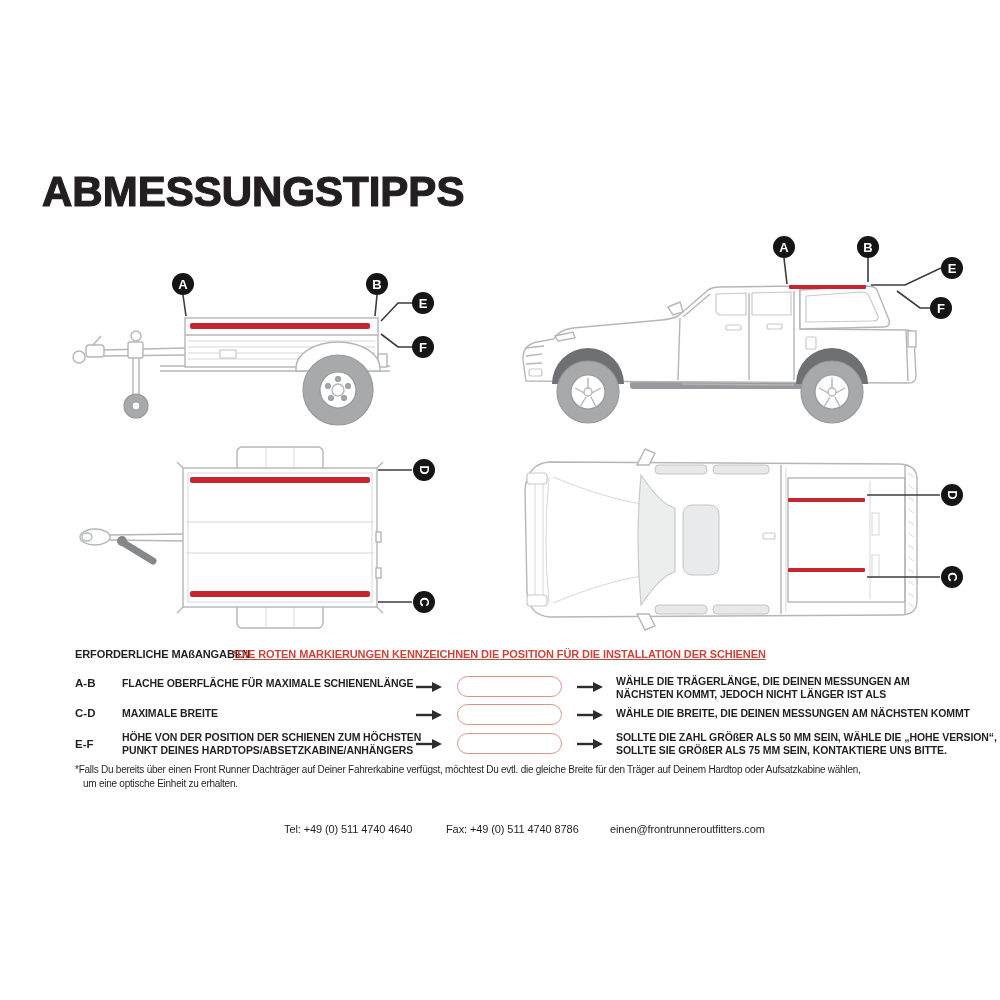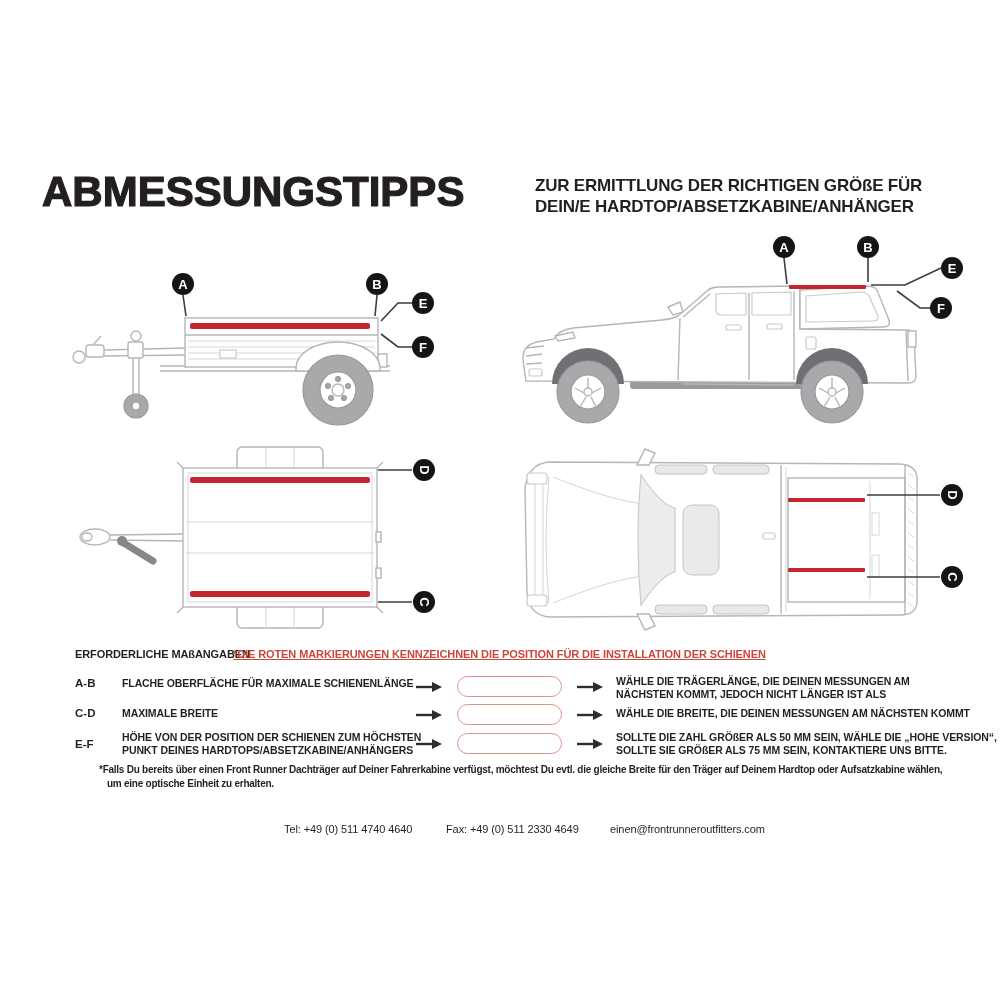--- a/index.html
+++ b/index.html
@@ -6,21 +6,21 @@
   #page{position:relative;width:1000px;height:1000px;background:#ffffff;overflow:hidden;
         font-family:"Liberation Sans","DejaVu Sans",sans-serif;color:#231f20;}
   .abs{position:absolute;white-space:nowrap;}
   .title{font-size:42px;font-weight:bold;letter-spacing:0px;-webkit-text-stroke:1.2px #231f20;color:#231f20;}
   .subtitle{font-size:17px;font-weight:bold;line-height:20.5px;letter-spacing:-0.2px;}
   .sec-head{font-size:11px;font-weight:bold;letter-spacing:-0.1px;}
   .red-note{font-size:11px;font-weight:bold;color:#c8473c;letter-spacing:-0.1px;}
   .req-id{font-size:11.5px;font-weight:bold;}
   .req-txt{font-size:10.5px;font-weight:bold;letter-spacing:-0.1px;}
   .pill{position:absolute;width:105px;height:21px;border:1.5px solid #dc9488;border-radius:12px;background:#fff;box-sizing:border-box;}
-  .fn{font-size:10px;font-weight:bold;letter-spacing:-0.25px;margin-left:24px;}
+  .fn{font-size:10px;font-weight:normal;letter-spacing:-0.25px;}
   .contact{font-size:11px;font-weight:normal;letter-spacing:-0.1px;}
   svg.diag{position:absolute;overflow:visible;}
   .lg{stroke:#b4b6b8;stroke-width:1.4;fill:none;}
   .lgf{stroke:#b4b6b8;stroke-width:1.4;fill:#ffffff;}
   .lgf2{stroke:#c9cacc;stroke-width:1.2;fill:#ffffff;}
   .lt{stroke:#d6d7d9;stroke-width:1;fill:none;}
   .gray{fill:#a7a9ab;stroke:#97999c;stroke-width:1.2;}
   .dk{fill:#6e7073;stroke:none;}
   .rim{fill:#ffffff;stroke:#97999c;stroke-width:1.2;}
   .hb{stroke:#85878a;stroke-width:7;stroke-linecap:round;}
@@ -28,24 +28,20 @@
   .badge{fill:#151515;}
   .badge-t{fill:#ffffff;font-family:"Liberation Sans","DejaVu Sans",sans-serif;font-weight:bold;font-size:13px;text-anchor:middle;dominant-baseline:central;}
   .stripe{fill:#c52630;}
 </style>
 </head>
 <body>
 
 <div id="page">
 
   <div class="abs title" style="left:42px;top:168px;">ABMESSUNGSTIPPS</div>
-  <div class="abs" style="left:535px;top:176px;">
-    <div class="subtitle">ZUR ERMITTLUNG DER RICHTIGEN GRÖßE FÜR</div>
-    <div class="subtitle">DEIN/E HARDTOP/ABSETZKABINE/ANHÄNGER</div>
-  </div>
 
   <svg class="diag" style="left:60px;top:262px;" width="410" height="195" viewBox="0 0 410 195">
     <g>
 
       <line class="lg" x1="125" y1="86" x2="44" y2="88"></line>
       <line class="lg" x1="125" y1="93" x2="44" y2="94"></line>
       <rect class="lgf" x="26" y="83" width="18" height="12" rx="3"></rect>
       <circle class="lgf" cx="19" cy="95" r="6"></circle>
       <line class="lg" x1="33" y1="83" x2="41" y2="74"></line>
 
@@ -296,16 +292,16 @@
         <polygon points="16,1 26,6 16,11" fill="#2d2d2f"></polygon>
     </svg>
     <div class="abs req-txt" style="left:616px;top:731px;">SOLLTE DIE ZAHL GRÖßER ALS 50 MM SEIN, WÄHLE DIE „HOHE VERSION“,</div>
     <div class="abs req-txt" style="left:616px;top:744px;">SOLLTE SIE GRÖßER ALS 75 MM SEIN, KONTAKTIERE UNS BITTE.</div>
   </div>
 
   <div class="abs fn" style="left:75px;top:764px;">*Falls Du bereits über einen Front Runner Dachträger auf Deiner Fahrerkabine verfügst, möchtest Du evtl. die gleiche Breite für den Träger auf Deinem Hardtop oder Aufsatzkabine wählen,</div>
   <div class="abs fn" style="left:83px;top:778px;">um eine optische Einheit zu erhalten.</div>
 
   <div class="abs contact" style="left:284px;top:823px;">Tel: +49 (0) 511 4740 4640</div>
-  <div class="abs contact" style="left:446px;top:823px;">Fax: +49 (0) 511 2330 4649</div>
+  <div class="abs contact" style="left:446px;top:823px;">Fax: +49 (0) 511 4740 8786</div>
   <div class="abs contact" style="left:610px;top:823px;">einen@frontrunneroutfitters.com</div>
 
 </div>
 
 </body></html>

